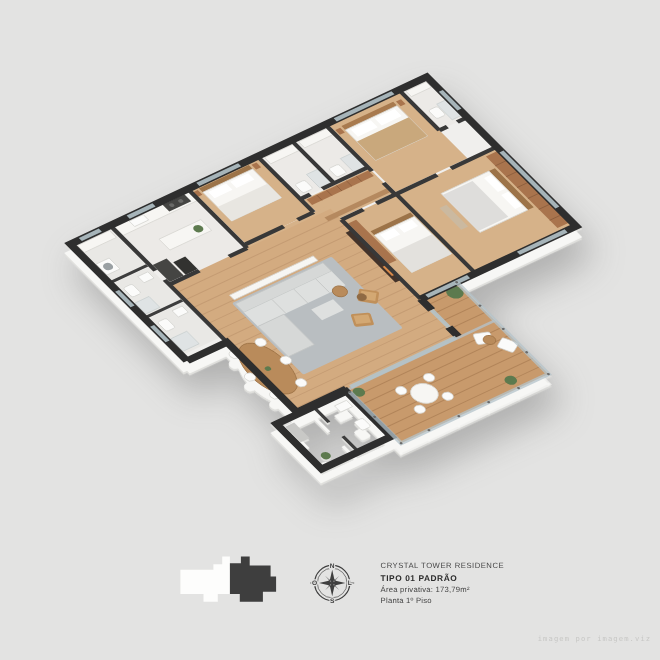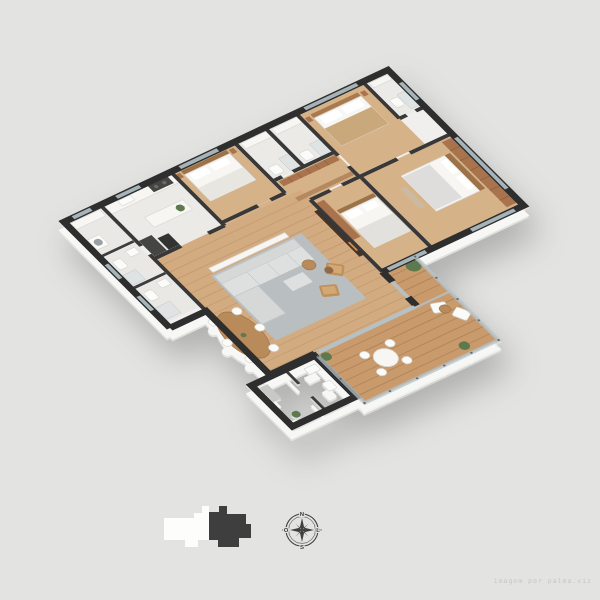--- a/index.html
+++ b/index.html
@@ -291,15 +291,21 @@
     </g>
     <circle r="3.4" fill="none" stroke="#3f3f3f" stroke-width=".9"></circle>
     <circle r="1.1" fill="#3f3f3f"></circle>
     <path d="M-20,0h3 M17,0h3" stroke="#3f3f3f" stroke-width=".7"></path>
     <text class="cmp-txt" x="0" y="-13.8">N</text>
     <text class="cmp-txt" x="16" y="2.2">L</text>
     <text class="cmp-txt" x="0" y="18.6">S</text>
     <text class="cmp-txt" x="-16" y="2.2">O</text>
   </svg>
 
-
-  <div class="watermark">imagem por palma.viz</div>
+  <div class="info">
+    <p class="l1">CRYSTAL TOWER RESIDENCE</p>
+    <p class="l2">TIPO 01 PADRÃO</p>
+    <p class="l3">Área privativa: 173,79m²</p>
+    <p class="l4">Planta 1º Piso</p>
+  </div>
+
+  <div class="watermark">imagem por imagem.viz</div>
 </div>
 
 </body></html>

